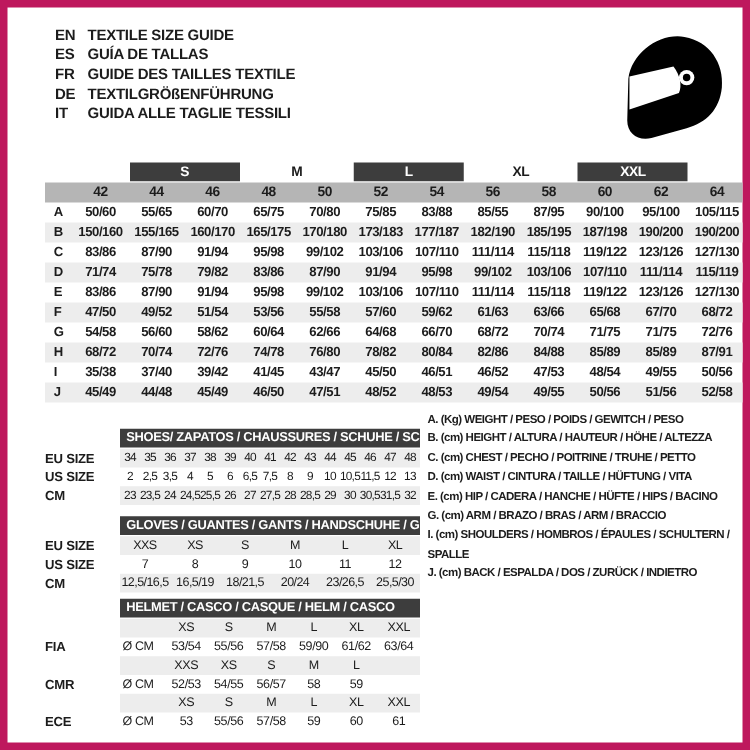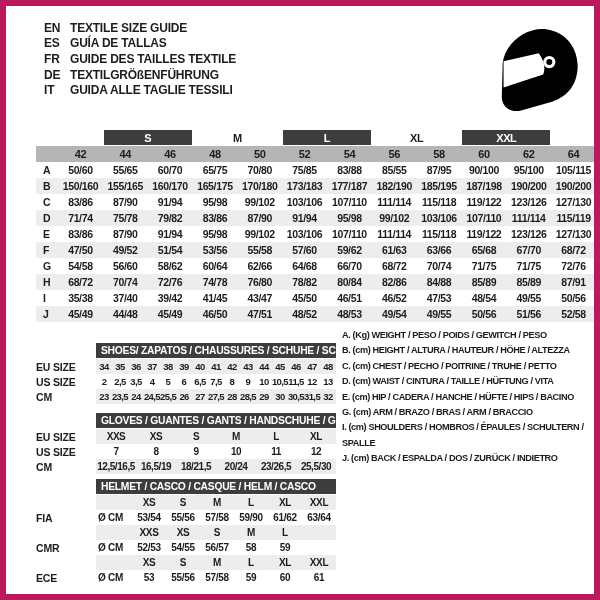--- a/index.html
+++ b/index.html
@@ -24,21 +24,21 @@
   .rlabel{text-align:left;padding-left:7px;}
   .stripe{background:#ededed;}
   
   .sub{position:absolute;left:30px;width:300px;}
   #shoes{top:337px;} #gloves{top:407px;} #helmetT{top:473px;}
   .subtitle{margin-left:60px;width:240px;height:15px;background:#3d3d3d;color:#fff;
             font-size:10.3px;font-weight:700;display:flex;align-items:center;
             padding-left:5px;box-sizing:border-box;letter-spacing:-0.25px;margin-bottom:1px;white-space:nowrap;}
   .srow{display:flex;height:15px;align-items:center;}
   .slabel{width:60px;font-size:10.5px;font-weight:700;letter-spacing:-0.2px;}
-  .svals{flex:1;display:grid;height:100%;align-items:center;font-weight:700;}
+  .svals{flex:1;display:grid;height:100%;align-items:center;font-weight:400;}
   .cols15{grid-template-columns:repeat(15,1fr);font-size:9.5px;letter-spacing:-0.6px;}
   .cols6{grid-template-columns:repeat(6,1fr);font-size:10px;letter-spacing:-0.45px;}
   .colsH{grid-template-columns:36px repeat(6,1fr);font-size:10px;letter-spacing:-0.3px;}
   .cellv{text-align:center;white-space:nowrap;}
   .unit{text-align:left;padding-left:2px;}
   .shaded{background:#ededed;}
   
   .legend{position:absolute;left:336px;top:322px;width:260px;font-size:9.2px;
           font-weight:700;line-height:15.4px;letter-spacing:-0.4px;}
 </style>

